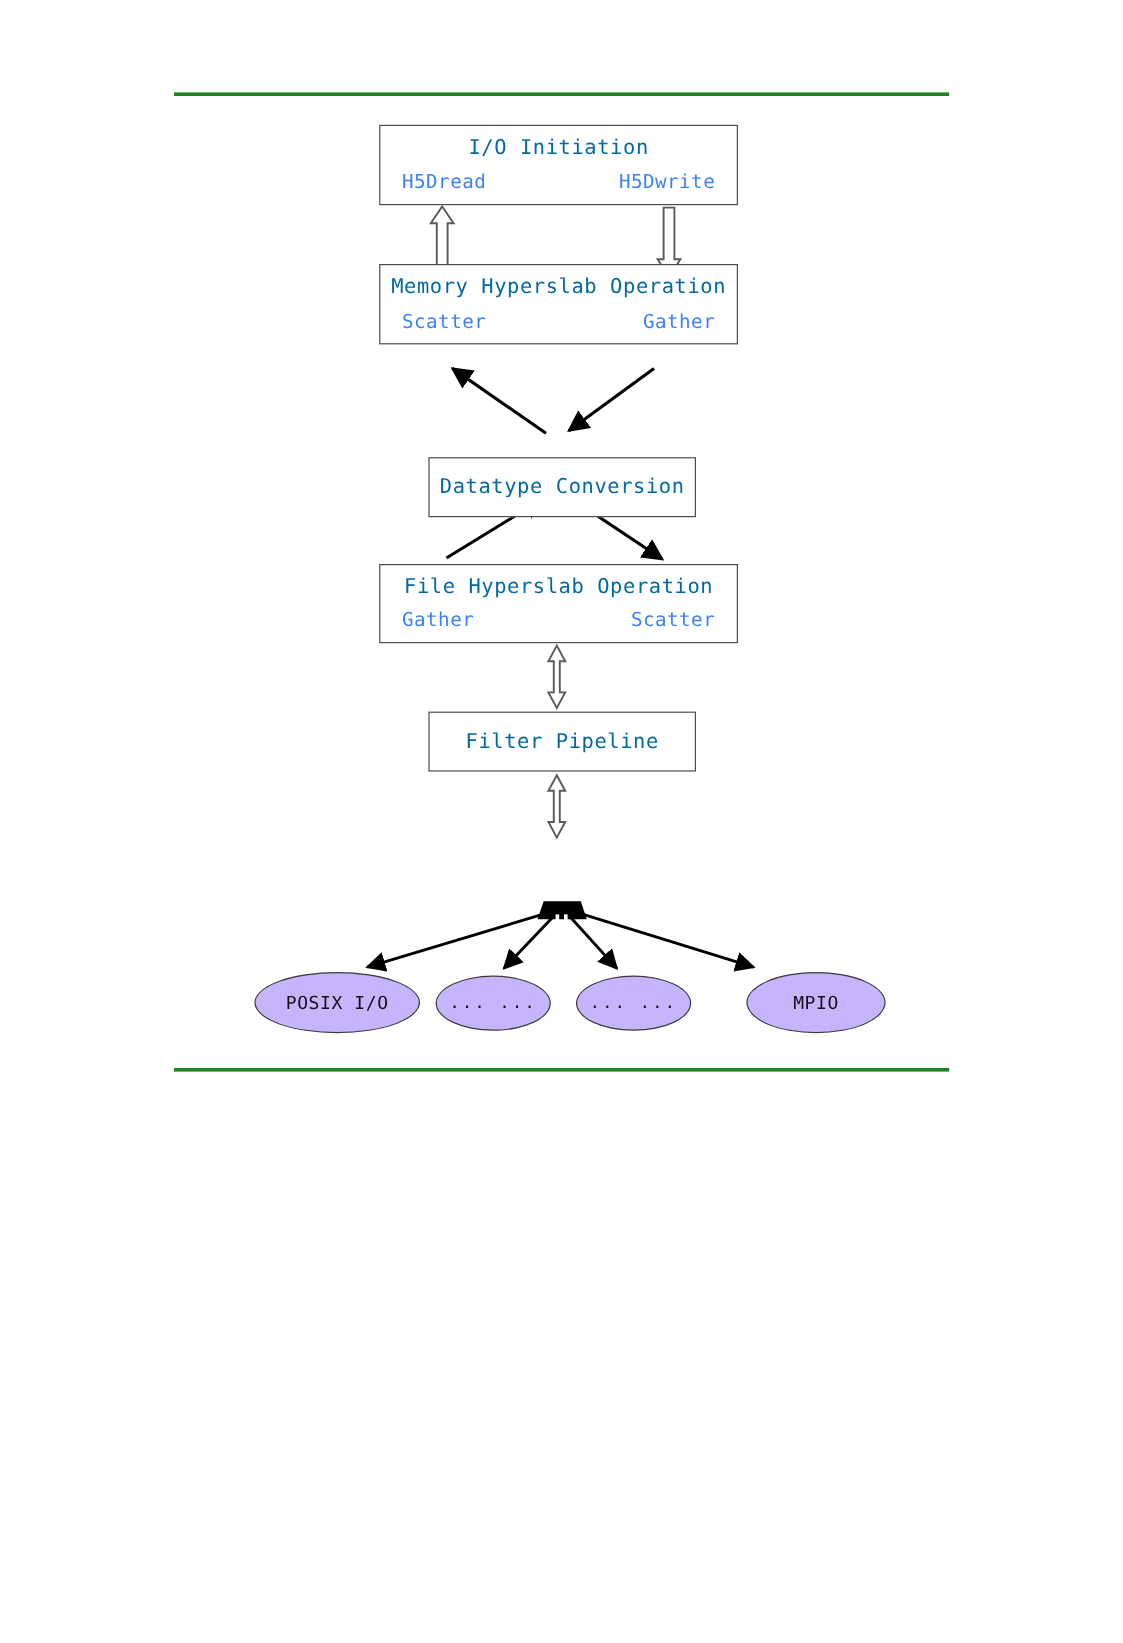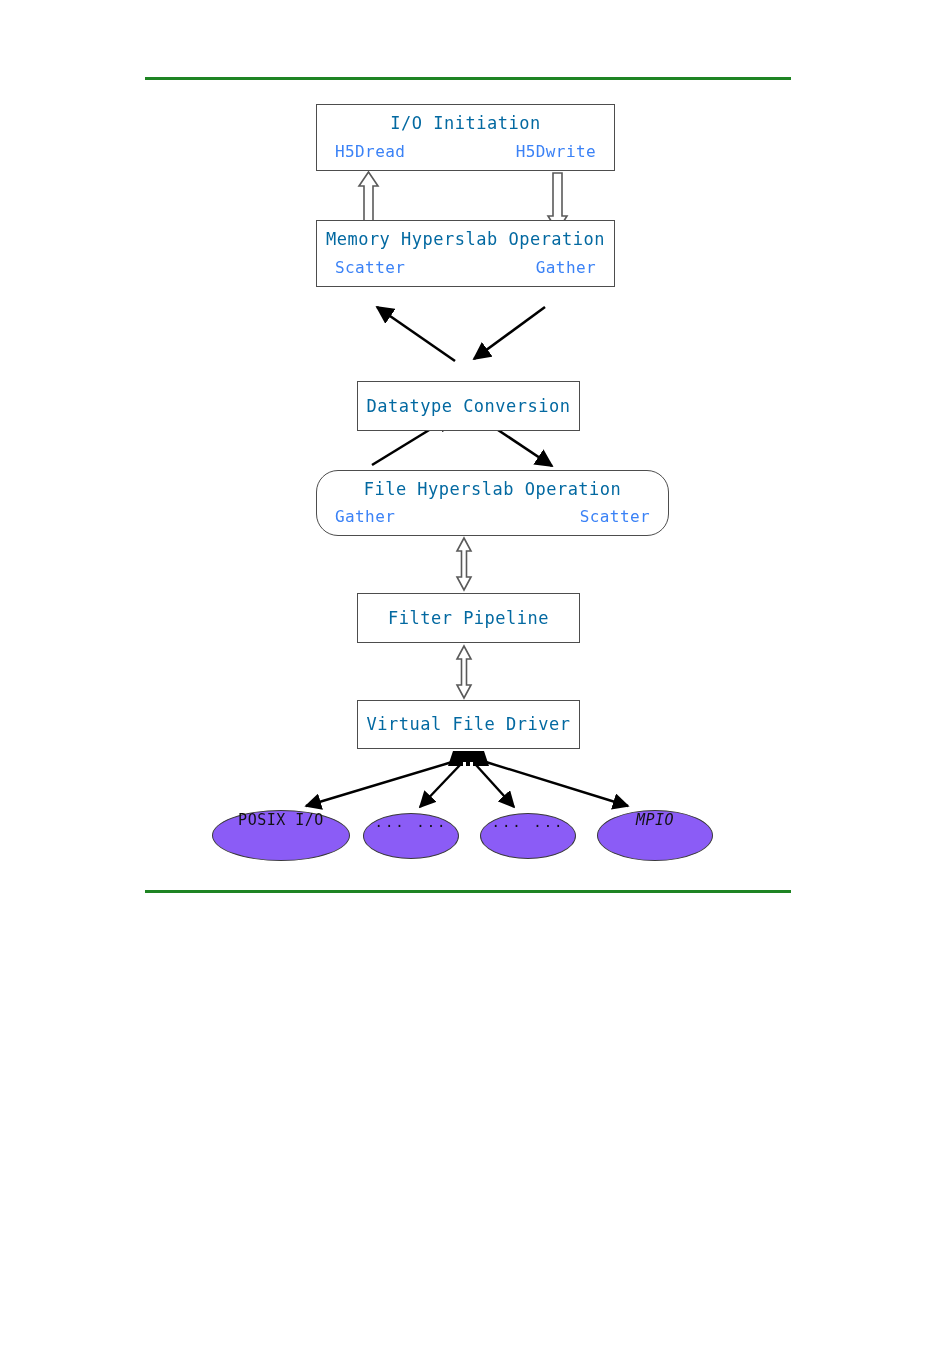--- a/index.html
+++ b/index.html
@@ -54,45 +54,46 @@
     font-size:16px;
     color:#3b82f6;
     letter-spacing:0.4px;
     white-space:nowrap;
     text-align:center;
   }
 
   #node-io{left:316px;top:104px;width:299px;height:67px;}
   #node-mem{left:316px;top:220px;width:299px;height:67px;}
   #node-dtc{left:357px;top:381px;width:223px;height:50px;}
-  #node-file{left:316px;top:470px;width:353px;height:66px;border-radius:22px;}
+  #node-file{left:316px;top:470px;width:299px;height:66px;}
   #node-filter{left:357px;top:593px;width:223px;height:50px;align-items:center;}
   #node-vfd{left:357px;top:700px;width:223px;height:49px;}
 
   .leaf{
     position:absolute;
     border:1.5px solid #3a3a3a;
     border-radius:50%;
-    background:#8b5cf6;
+    background:#c4b5fd;
     box-sizing:border-box;
     display:flex;
+    align-items:center;
     justify-content:center;
   }
   .leaf span{
     font-size:15px;
     color:#111;
     letter-spacing:0.5px;
     white-space:nowrap;
   }
   .leaf.small span{font-size:14px;letter-spacing:2px;}
 
   #leaf-0{left:212px;top:810px;width:138px;height:51px;}
   #leaf-1{left:363px;top:813px;width:96px;height:46px;}
   #leaf-2{left:480px;top:813px;width:96px;height:46px;}
-  #leaf-3{left:597px;top:810px;width:116px;height:51px;font-style:italic;}
+  #leaf-3{left:622px;top:810px;width:116px;height:51px;}
 </style>
 </head>
 <body>
 
 <div id="page">
 
   <div class="rule" id="rule-top"></div>
   <div class="rule" id="rule-bottom"></div>
 
   <div class="diagram">
@@ -165,23 +166,20 @@
       <div class="subrow">
         <div class="sub">Gather</div>
         <div class="sub">Scatter</div>
       </div>
     </div>
 
     <div class="node" id="node-filter">
       <div class="title">Filter Pipeline</div>
     </div>
 
-    <div class="node" id="node-vfd">
-      <div class="title">Virtual File Driver</div>
-    </div>
 
     <div class="leaf" id="leaf-0">
       <span>POSIX I/O</span>
     </div>
     <div class="leaf small" id="leaf-1">
       <span>... ...</span>
     </div>
     <div class="leaf small" id="leaf-2">
       <span>... ...</span>
     </div>

